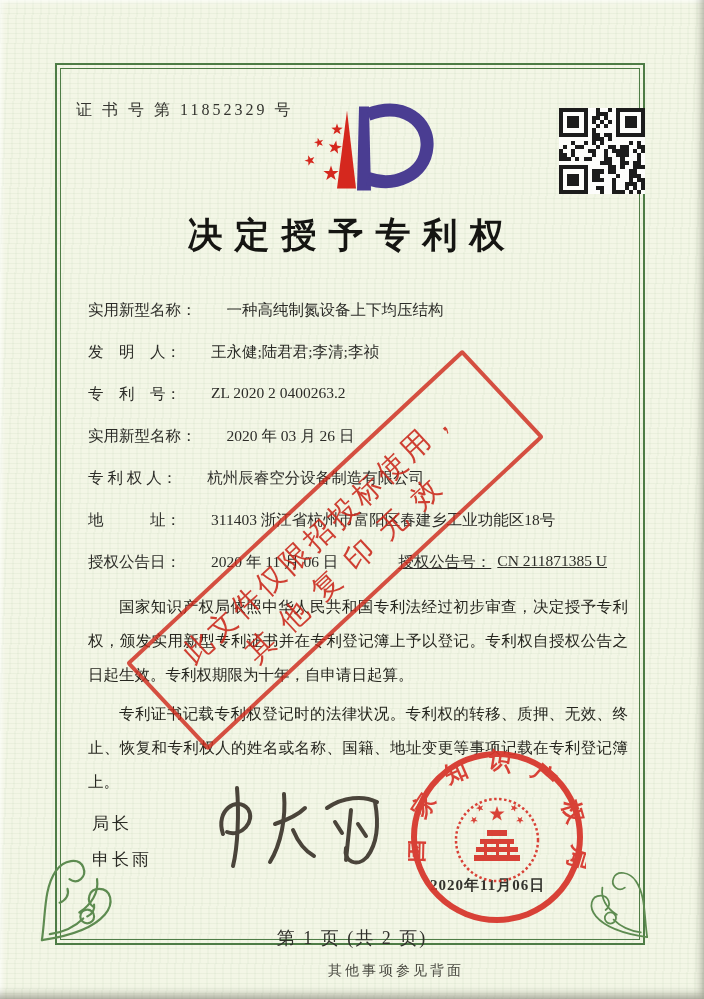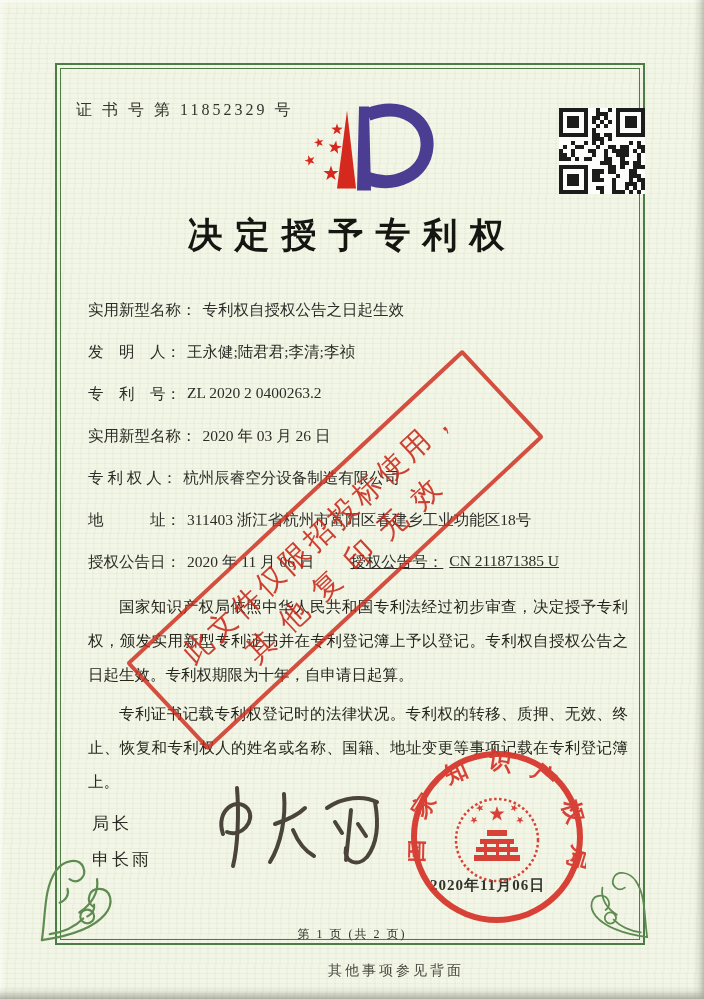--- a/index.html
+++ b/index.html
@@ -28,21 +28,21 @@
     position:absolute;left:76px;top:100px;
     font-size:16px;letter-spacing:3px;color:#34342f;
   }
   .logo{position:absolute;left:276px;top:98px;width:160px;height:106px;}
   .qr{position:absolute;left:559px;top:108px;width:86px;height:86px;background:#fdfdfb;}
   .title{
     position:absolute;left:0;top:212px;width:704px;text-align:center;
     font-size:35px;font-weight:700;letter-spacing:12px;color:#151512;
   }
   .fields{position:absolute;left:88px;top:300px;width:540px;font-size:15.5px;color:#2c2c28;}
-  .row{height:42px;display:flex;align-items:flex-start;}
+  .row{height:42px;display:flex;align-items:flex-start;gap:24px;}
   .flabel{white-space:nowrap;}
   .fvalue{margin-left:6px;white-space:nowrap;}
   .grant-group2{margin-left:36px;display:flex;text-decoration:underline;}
   .paras{
     position:absolute;left:88px;top:590px;width:540px;
     font-size:15.5px;line-height:34px;color:#26261f;text-align:justify;
   }
   .paras p{margin:0 0 5px 0;text-indent:2em;}
   .director{position:absolute;left:92px;top:812px;font-size:17px;letter-spacing:3px;color:#2c2c26;}
   .director div{margin-bottom:13px;}
@@ -56,21 +56,21 @@
     position:absolute;left:105px;top:490px;width:452px;height:112px;z-index:40;
     border:4px solid rgba(206,42,28,.82);border-radius:3px;
     transform:rotate(-43deg);
     display:flex;flex-direction:column;align-items:center;justify-content:center;
     color:rgba(201,38,25,.88);
   }
   .stamp .l1{font-size:29px;letter-spacing:4px;white-space:nowrap;}
   .stamp .l2{font-size:29px;letter-spacing:16px;white-space:nowrap;margin-top:2px;}
   .page-foot{
     position:absolute;left:0;top:926px;width:704px;text-align:center;
-    font-size:12px;letter-spacing:2px;color:#2f2f2a;
+    font-size:18px;letter-spacing:2px;color:#2f2f2a;
   }
   .back-note{
     position:absolute;left:0;top:962px;width:704px;text-align:center;
     font-size:14px;letter-spacing:3px;color:#4a4a42;padding-left:44px;
   }
   .orn{position:absolute;z-index:5;}
   .orn-left{left:36px;top:818px;width:128px;height:128px;}
   .orn-right{left:548px;top:838px;width:104px;height:104px;transform:scaleX(-1);}
 </style>
 </head>
@@ -246,21 +246,21 @@
       <rect x="0" y="14" width="7" height="7" fill="#1c1c1c"></rect>
       <rect x="1" y="15" width="5" height="5" fill="#fdfdfb"></rect>
       <rect x="2" y="16" width="3" height="3" fill="#1c1c1c"></rect>
     </svg>
 
   <div class="title">决定授予专利权</div>
 
   <div class="fields">
     <div class="row">
       <span class="flabel">实用新型名称：</span>
-      <span class="fvalue">专利权自授权公告之日起生效</span>
+      <span class="fvalue">一种高纯制氮设备上下均压结构</span>
     </div>
     <div class="row">
       <span class="flabel">发　明　人：</span>
       <span class="fvalue">王永健;陆君君;李清;李祯</span>
     </div>
     <div class="row">
       <span class="flabel">专　利　号：</span>
       <span class="fvalue">ZL 2020 2 0400263.2</span>
     </div>
     <div class="row">

